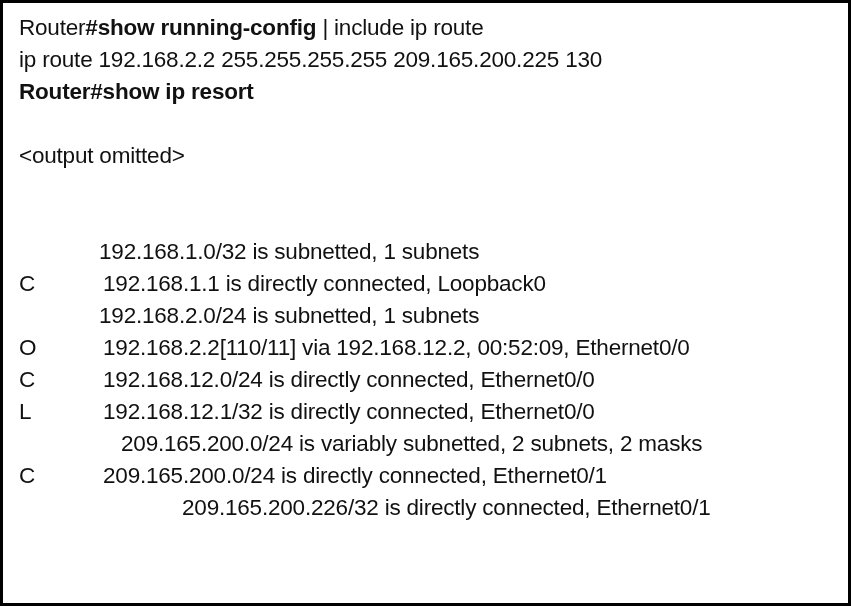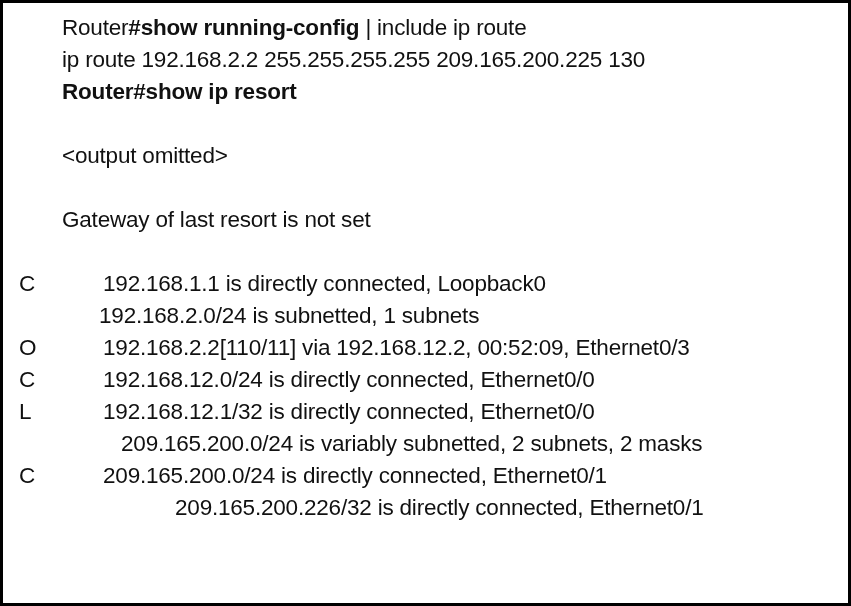--- a/index.html
+++ b/index.html
@@ -47,43 +47,43 @@
     top: 0;
     width: 40px;
     font-size: 22.5px;
     line-height: 32px;
     color: #111111;
   }
   .txt {
     display: inline-block;
   }
   
-  .ind-0  { padding-left: 16px; margin-left: 43px; }
+  .ind-0  { padding-left: 16px; }
   .ind-hdr{ padding-left: 96px; }
   .ind-hdr-wide { padding-left: 80px; margin-left: 38px; }
   .ind-entry { padding-left: 100px; }
-  .ind-entry-b { padding-left: 172px; }
+  .ind-entry-b { padding-left: 172px; margin-left: 7px; }
   .bold { font-weight: bold; }
 </style>
 </head>
 <body>
 
 <div id="terminal-frame">
   <div id="terminal-output">
 
   <div class="cli-line"><span class="txt ind-0"><span>Router</span><span class="bold">#show running-config</span><span> | include ip route</span></span></div>
       <div class="cli-line"><span class="txt ind-0">ip route 192.168.2.2 255.255.255.255 209.165.200.225 130</span></div>
       <div class="cli-line"><span class="txt ind-0"><span class="bold">Router#show ip resort</span></span></div>
       <div class="cli-line blank">&nbsp;</div>
       <div class="cli-line"><span class="txt ind-0">&lt;output omitted&gt;</span></div>
       <div class="cli-line blank">&nbsp;</div>
-      <div class="cli-line"><span class="txt ind-0">Gateway of last resort is not set</span></div>
       <div class="cli-line blank">&nbsp;</div>
+      <div class="cli-line"><span class="txt ind-hdr">192.168.1.0/32 is subnetted, 1 subnets</span></div>
       <div class="cli-line"><span class="code-col">C</span><span class="txt ind-entry">192.168.1.1 is directly connected, Loopback0</span></div>
       <div class="cli-line"><span class="txt ind-hdr">192.168.2.0/24 is subnetted, 1 subnets</span></div>
-      <div class="cli-line"><span class="code-col">O</span><span class="txt ind-entry">192.168.2.2[110/11] via 192.168.12.2, 00:52:09, Ethernet0/3</span></div>
+      <div class="cli-line"><span class="code-col">O</span><span class="txt ind-entry">192.168.2.2[110/11] via 192.168.12.2, 00:52:09, Ethernet0/0</span></div>
       <div class="cli-line"><span class="code-col">C</span><span class="txt ind-entry">192.168.12.0/24 is directly connected, Ethernet0/0</span></div>
       <div class="cli-line"><span class="code-col">L</span><span class="txt ind-entry">192.168.12.1/32 is directly connected, Ethernet0/0</span></div>
       <div class="cli-line"><span class="txt ind-hdr-wide">209.165.200.0/24 is variably subnetted, 2 subnets, 2 masks</span></div>
       <div class="cli-line"><span class="code-col">C</span><span class="txt ind-entry">209.165.200.0/24 is directly connected, Ethernet0/1</span></div>
       <div class="cli-line"><span class="txt ind-entry-b">209.165.200.226/32 is directly connected, Ethernet0/1</span></div>
     </div>
 </div>
 
 </body></html>

